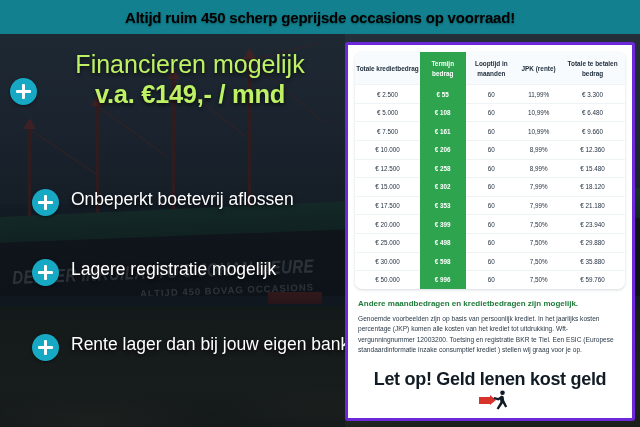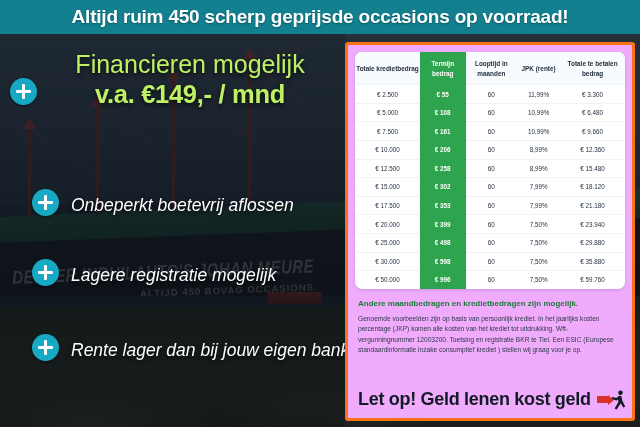--- a/index.html
+++ b/index.html
@@ -11,21 +11,21 @@
   .ad{position:relative;width:640px;height:427px;overflow:hidden;background:#1d2d3e;}
 
   
   .topbar{
     position:absolute;left:0;top:0;width:640px;height:34px;
     background:#12808f;
     display:flex;align-items:center;justify-content:center;
     z-index:6;
   }
   .topbar-text{
-    color:#ffffff;font-size:19px;font-weight:bold;letter-spacing:-.2px;
+    color:#000000;font-size:15px;font-weight:bold;letter-spacing:-.2px;
     text-shadow:0 1px 2px rgba(0,0,0,.35);white-space:nowrap;
   }
 
   
   .photo{
     position:absolute;left:0;top:34px;width:640px;height:393px;overflow:hidden;
     background:
       linear-gradient(180deg,#2c3a4a 0%,#2a3747 22%,#263341 30%,#1b2733 46%,#141c25 54%,#11161d 62%,#0e1319 100%);
     z-index:1;
   }
@@ -98,40 +98,40 @@
              background:rgba(8,12,17,.35);}
 
   
   .left{position:absolute;left:0;top:34px;width:350px;height:393px;z-index:4;}
   .headline{
     position:absolute;left:40px;top:16px;width:300px;text-align:center;
     color:#bef264;font-size:25px;font-weight:400;line-height:1.12;
     text-shadow:0 2px 4px rgba(0,0,0,.75);
   }
   .headline .big{display:block;font-weight:bold;font-size:25.5px;margin-top:2px;letter-spacing:-.3px;}
-  .bullet{position:absolute;display:flex;align-items:flex-end;font-style:italic;}
+  .bullet{position:absolute;display:flex;align-items:flex-start;}
   .plus{
     width:27px;height:27px;border-radius:50%;background:#17a9c4;flex:0 0 27px;
     position:relative;box-shadow:0 1px 3px rgba(0,0,0,.5);
   }
   .plus:before,.plus:after{content:"";position:absolute;background:#ffffff;border-radius:1px;}
   .plus:before{left:50%;top:6px;width:3.4px;height:15px;margin-left:-1.7px;}
   .plus:after{top:50%;left:6px;height:3.4px;width:15px;margin-top:-1.7px;}
   .btxt{margin-left:12px;color:#ffffff;font-size:17.5px;white-space:nowrap;
         text-shadow:0 2px 4px rgba(0,0,0,.8);}
   .b1{left:10px;top:44px;}
   .b2{left:32px;top:155px;}
   .b3{left:32px;top:225px;}
   .b4{left:32px;top:300px;}
 
   
   .card{
     position:absolute;left:345px;top:42px;width:290px;height:379px;z-index:5;
-    background:#f0abfc;
-    border:3px solid #f97316;border-radius:3px;
+    background:#ffffff;
+    border:3px solid #6d28d9;border-radius:3px;
     box-sizing:border-box;overflow:hidden;
   }
   .table-wrap{
     margin:7px 7px 0 7px;background:#ffffff;border-radius:7px;
     box-shadow:0 1px 3px rgba(30,50,70,.18);overflow:hidden;
   }
   table{border-collapse:collapse;width:100%;table-layout:fixed;}
   th{
     font-size:6.4px;font-weight:bold;color:#1d2b39;line-height:1.5;
     padding:7px 1px 6px 1px;text-align:center;vertical-align:middle;
@@ -146,21 +146,21 @@
   col.c1{width:24%}col.c2{width:17%}col.c3{width:19%}col.c4{width:16%}col.c5{width:24%}
 
   .note-title{
     margin:10px 10px 0 10px;color:#1f7a3a;font-size:8px;font-weight:bold;line-height:1.3;
   }
   .note-body{
     margin:5px 10px 0 10px;color:#2b3a47;font-size:6.6px;line-height:1.55;text-align:left;
   }
   .letop{
     position:absolute;left:10px;bottom:8px;right:10px;
-    display:flex;align-items:center;
+    display:flex;align-items:center;flex-direction:column;
   }
   .letop-txt{color:#111b25;font-size:18px;font-weight:bold;letter-spacing:-.3px;white-space:nowrap;}
   .afm{margin-left:6px;display:flex;align-items:center;}
   .afm-arrow{width:12px;height:7px;background:#d8332a;position:relative;margin-right:1px;}
   .afm-arrow:after{content:"";position:absolute;right:-5px;top:-1.5px;width:0;height:0;
     border-top:5px solid transparent;border-bottom:5px solid transparent;border-left:6px solid #d8332a;}
   .afm-man{width:16px;height:20px;position:relative;}
 </style>
 </head>
 <body>

